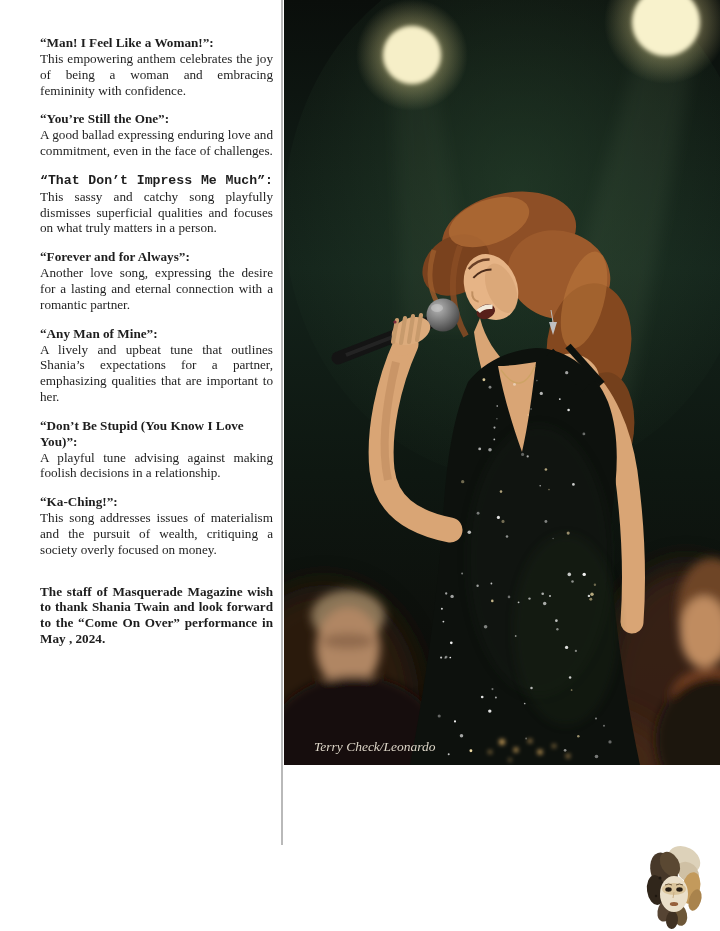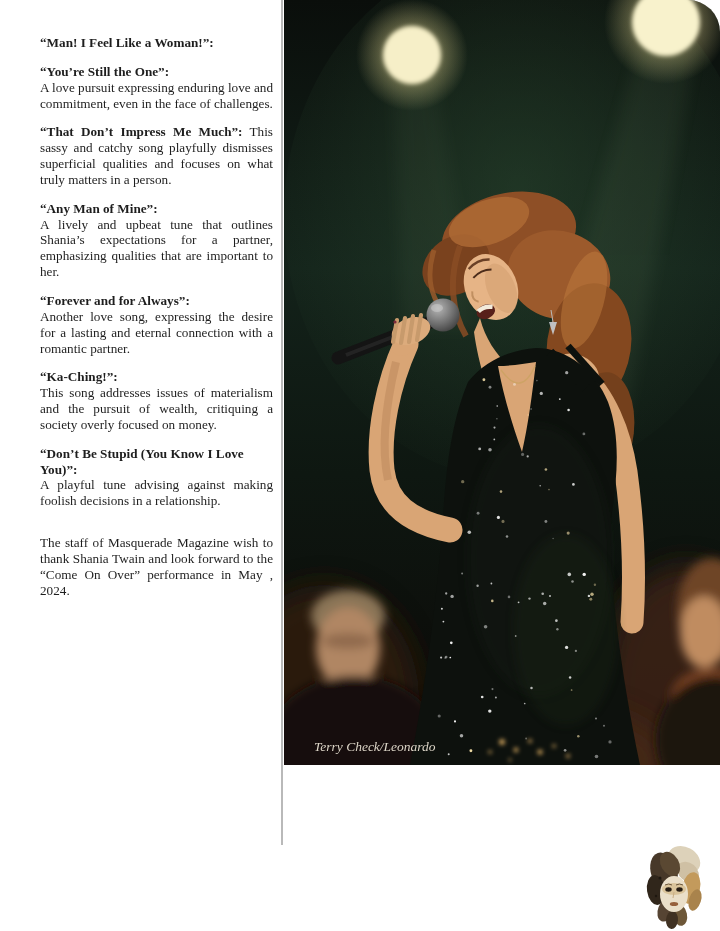--- a/index.html
+++ b/index.html
@@ -1,28 +1,28 @@
 <!DOCTYPE html>
 <html><head>
 <meta charset="utf-8">
 <style>
   html,body{margin:0;padding:0;background:#ffffff;}
   .page{
     position:relative;width:720px;height:931px;background:#ffffff;
-    font-family:"Liberation Serif", serif;color:#1e1e1e;overflow:hidden;border-radius:32px;
+    font-family:"Liberation Serif", serif;color:#1e1e1e;overflow:hidden;
   }
   .text-column{
     position:absolute;left:40px;top:35px;width:233px;
     font-size:13.2px;line-height:1.2;
   }
   .song{margin:0 0 13px 0;}
   .song p{margin:0;text-align:justify;}
   .song-title{font-weight:bold;display:block;text-align:left;}
-  .song.inline .song-title{display:inline;}
-  .closing{margin-top:26px;text-align:justify;}
+  .song.inline .song-title{display:inline;font-family:Liberation Mono, monospace;}
+  .closing{margin-top:26px;text-align:justify;font-weight:bold;}
   .column-rule{
     position:absolute;left:281px;top:0;width:2px;height:845px;
     background:#b9b9b9;
   }
   .photo{position:absolute;left:284px;top:0;width:436px;height:765px;display:block;}
   .photo-credit-text{
     font-family:"Liberation Serif", serif;font-style:italic;
   }
   .page-number{
     position:absolute;left:0;top:879px;width:660px;text-align:right;
@@ -30,39 +30,39 @@
   }
   .mask-logo{position:absolute;left:636px;top:842px;display:block;}
 </style>
 </head>
 <body>
 
 <div class="page">
 
   <div class="text-column">
       <div class="song">
-        <p><span class="song-title">“Man! I Feel Like a Woman!”:</span> </p>
-      </div>
-      <div class="song">
-        <p><span class="song-title">“You’re Still the One”:</span> <span class="song-desc">A love pursuit expressing enduring love and commitment, even in the face of challenges.</span></p>
+        <p><span class="song-title">“Man! I Feel Like a Woman!”:</span> <span class="song-desc">This empowering anthem celebrates the joy of being a woman and embracing femininity with confidence.</span></p>
+      </div>
+      <div class="song">
+        <p><span class="song-title">“You’re Still the One”:</span> <span class="song-desc">A good ballad expressing enduring love and commitment, even in the face of challenges.</span></p>
       </div>
       <div class="song inline">
         <p><span class="song-title">“That Don’t Impress Me Much”:</span> <span class="song-desc">This sassy and catchy song playfully dismisses superficial qualities and focuses on what truly matters in a person.</span></p>
       </div>
       <div class="song">
+        <p><span class="song-title">“Forever and for Always”:</span> <span class="song-desc">Another love song, expressing the desire for a lasting and eternal connection with a romantic partner.</span></p>
+      </div>
+      <div class="song">
         <p><span class="song-title">“Any Man of Mine”:</span> <span class="song-desc">A lively and upbeat tune that outlines Shania’s expectations for a partner, emphasizing qualities that are important to her.</span></p>
       </div>
       <div class="song">
-        <p><span class="song-title">“Forever and for Always”:</span> <span class="song-desc">Another love song, expressing the desire for a lasting and eternal connection with a romantic partner.</span></p>
+        <p><span class="song-title">“Don’t Be Stupid (You Know I Love You)”:</span> <span class="song-desc">A playful tune advising against making foolish decisions in a relationship.</span></p>
       </div>
       <div class="song">
         <p><span class="song-title">“Ka-Ching!”:</span> <span class="song-desc">This song addresses issues of materialism and the pursuit of wealth, critiquing a society overly focused on money.</span></p>
-      </div>
-      <div class="song">
-        <p><span class="song-title">“Don’t Be Stupid (You Know I Love You)”:</span> <span class="song-desc">A playful tune advising against making foolish decisions in a relationship.</span></p>
       </div>
       <p class="closing">The staff of Masquerade Magazine wish to thank Shania Twain and look forward to the “Come On Over” performance in May , 2024.</p>
     </div>
 
   <div class="column-rule"></div>
 
   <svg class="photo" viewBox="0 0 436 765" role="img">
     <defs>
       <linearGradient id="bgGrad" x1="0" y1="0" x2="0" y2="1">
         <stop offset="0" stop-color="#0a0e0b"></stop>

